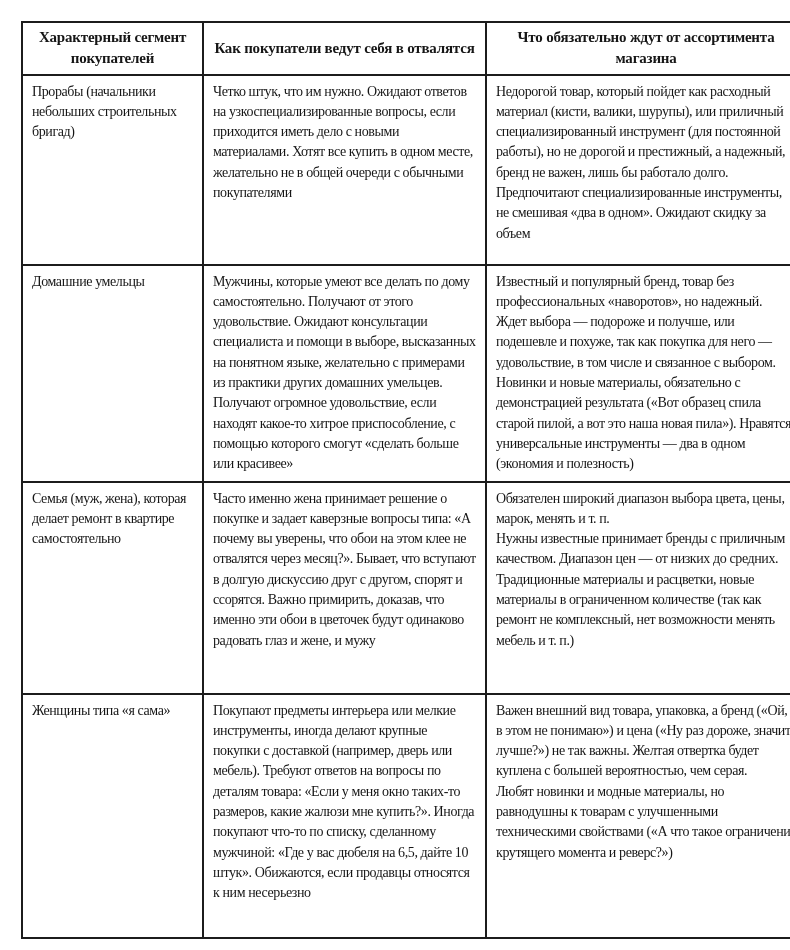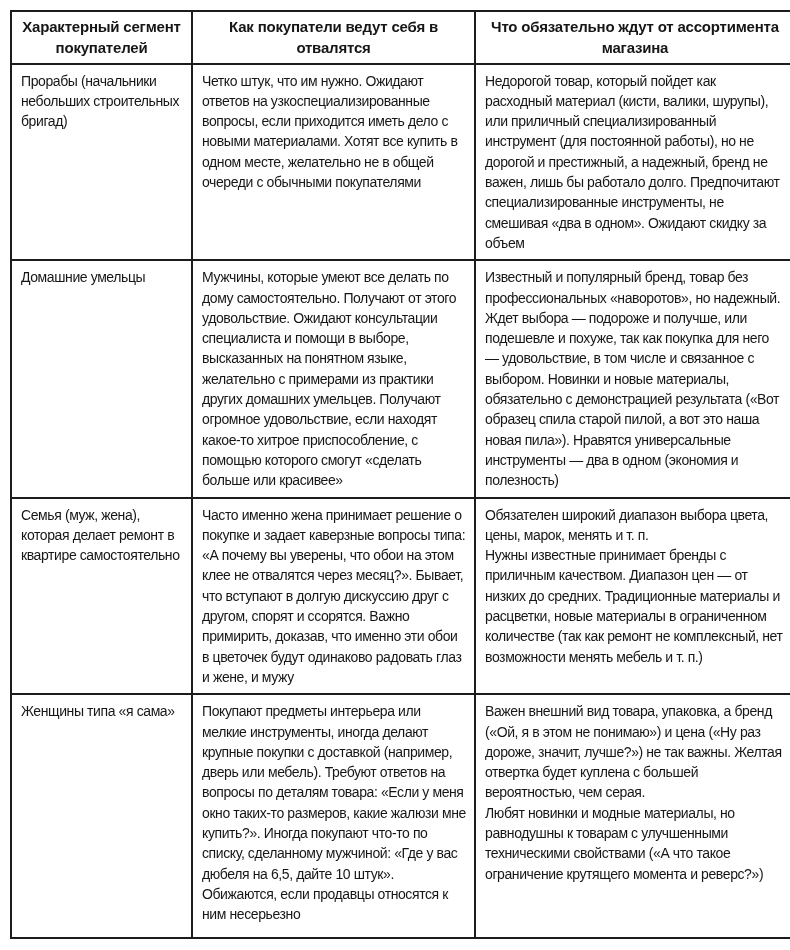--- a/index.html
+++ b/index.html
@@ -9,21 +9,22 @@
     width: 790px;
     height: 950px;
     overflow: hidden;
     font-family: "Liberation Sans", "DejaVu Sans", sans-serif;
     color: #161616;
   }
   .page {
     box-sizing: border-box;
     width: 790px;
     height: 950px;
-    padding: 10px;
+    padding: 21px;
+    font-family: Liberation Serif, serif;
   }
   table.segments {
     border-collapse: collapse;
     table-layout: fixed;
     width: 784px;
   }
   col.c1 { width: 181px; }
   col.c2 { width: 283px; }
   col.c3 { width: 320px; }
   th, td {
@@ -47,21 +48,21 @@
     font-size: 14px;
     line-height: 1.45;
     letter-spacing: -0.4px;
     padding: 6px 8px 6px 9px;
     hyphens: auto;
     overflow-wrap: break-word;
   }
   td p { margin: 0; }
   tr.r1 td { height: 190px; border-radius: 20px; }
   tr.r2 td { height: 191px; }
-  tr.r3 td { height: 176px; }
+  tr.r3 td { height: 212px; }
   tr.r4 td { height: 244px; }
 </style>
 </head>
 <body>
 
 <div class="page">
   <table class="segments">
     <colgroup>
         <col class="c1">
         <col class="c2">

